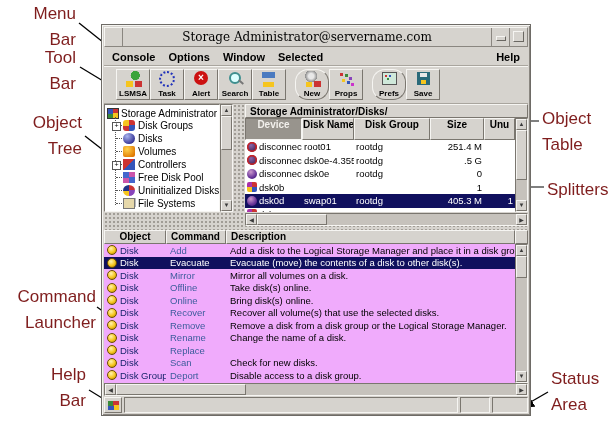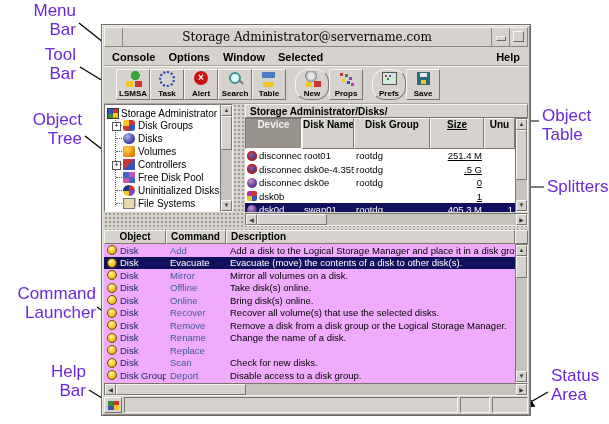--- a/index.html
+++ b/index.html
@@ -1,20 +1,20 @@
 <!DOCTYPE html>
 <html><head>
 <meta charset="utf-8">
 <style>
   html,body{margin:0;padding:0;background:#fff;}
   #canvas{position:relative;width:609px;height:424px;background:#fff;overflow:hidden;
           font-family:"Liberation Sans",sans-serif;color:#000;}
 
   
-  .callout{position:absolute;font-size:17px;line-height:19px;color:#6d28d9;white-space:pre-line;}
+  .callout{position:absolute;font-size:17px;line-height:26px;color:#7f1d1d;white-space:pre-line;}
   #co-menu-bar{left:14px;top:1px;width:62px;text-align:right;}
   #co-tool-bar{left:24px;top:45px;width:52px;text-align:right;}
   #co-object-tree{left:10px;top:110px;width:72px;text-align:right;}
   #co-command-launcher{left:0px;top:284px;width:96px;text-align:right;}
   #co-help-bar{left:36px;top:362px;width:50px;text-align:right;}
   #co-object-table{left:542px;top:106px;text-align:left;}
   #co-splitters{left:547px;top:177px;}
   #co-status-area{left:551px;top:366px;}
   #lines{position:absolute;left:0;top:0;width:609px;height:424px;pointer-events:none;}
 
@@ -103,25 +103,25 @@
   .vsplit{position:absolute;left:129px;top:0;width:12px;height:108px;background-color:#d6d3ce;
           background-image:radial-gradient(#a19d96 1px, transparent 1.2px);background-size:4px 4px;}
   .hband{position:absolute;left:0;top:108px;right:0;height:18px;background-color:#d6d3ce;
          background-image:radial-gradient(#a19d96 1px, transparent 1.2px);background-size:4px 4px;}
 
   .table-pane{position:absolute;left:141px;top:0;right:0;height:108px;display:flex;flex-direction:column;}
   .table-title{height:14px;line-height:13px;font-weight:bold;padding-left:4px;background:#d6d3ce;box-sizing:border-box;
                border:1px solid;border-color:#f6f5f2 #7a766f #7a766f #f6f5f2;white-space:nowrap;overflow:hidden;flex:0 0 auto;}
   .table-body-wrap{flex:1;display:flex;overflow:hidden;}
   .table-area{flex:1;display:flex;flex-direction:column;overflow:hidden;}
-  .thead{display:flex;height:31px;flex:0 0 auto;}
+  .thead{display:flex;height:22px;flex:0 0 auto;}
   .th{box-sizing:border-box;border:1px solid;border-color:#f6f5f2 #7a766f #7a766f #f6f5f2;background:#d6d3ce;
       font-weight:bold;font-size:10px;line-height:11px;text-align:center;overflow:hidden;white-space:nowrap;}
   .th.pressed{background:#98948d;border-color:#7a766f #f6f5f2 #f6f5f2 #7a766f;color:#f2f0ec;}
-  .c-dev{width:57px;}.c-name{width:52px;}.c-group{width:76px;}.c-size{width:54px;text-decoration:underline;}.c-unu{flex:1;}
+  .c-dev{width:57px;}.c-name{width:52px;}.c-group{width:76px;}.c-size{width:54px;}.c-unu{flex:1;}
   .tbody{flex:1;background:#fff;overflow:hidden;}
   .trow{display:flex;height:13.5px;align-items:center;font-size:9.5px;white-space:nowrap;}
   .trow.sel{background:#10105e;color:#fff;}
   .td{overflow:hidden;padding:0 2px;box-sizing:border-box;}
   .td.c-dev{display:flex;align-items:center;gap:2px;}
   .td.num{text-align:right;}
   .dev-icon{width:10px;height:10px;flex:0 0 auto;display:inline-block;}
   .dev-icon[data-icon="disconnected"]{background:radial-gradient(circle at 40% 35%, #8866aa, #442255 75%);
       border-radius:50%;box-shadow:inset 0 0 0 1.5px #cc2222;position:relative;}
   .dev-icon[data-icon="sphere"]{background:radial-gradient(circle at 38% 30%, #cc99cc, #663399 60%, #331166);border-radius:50%;}

